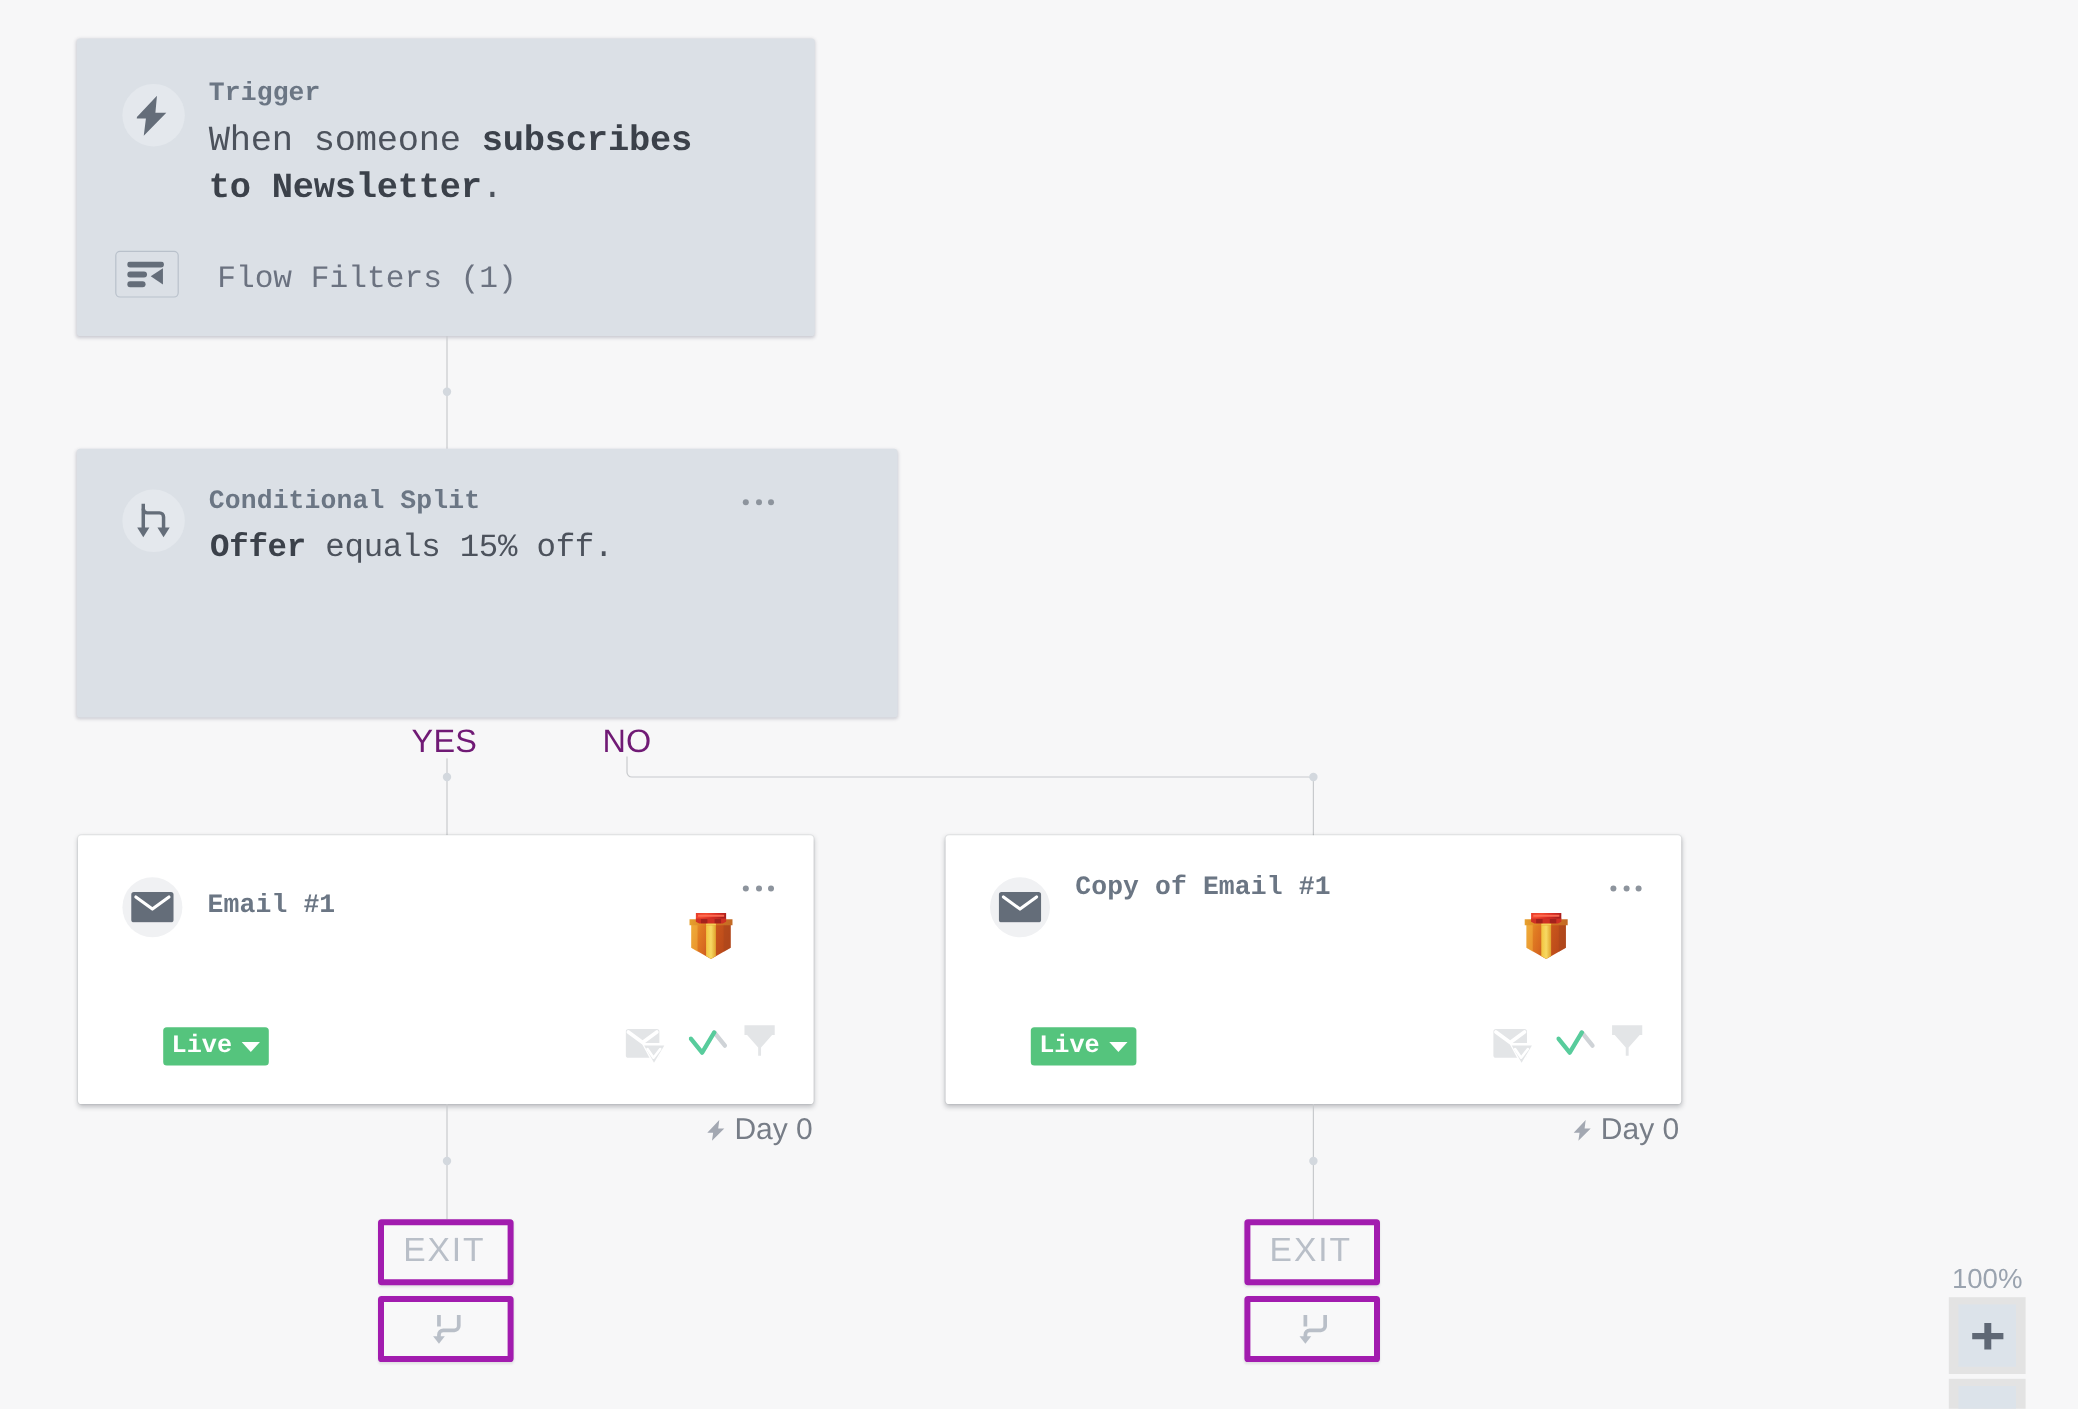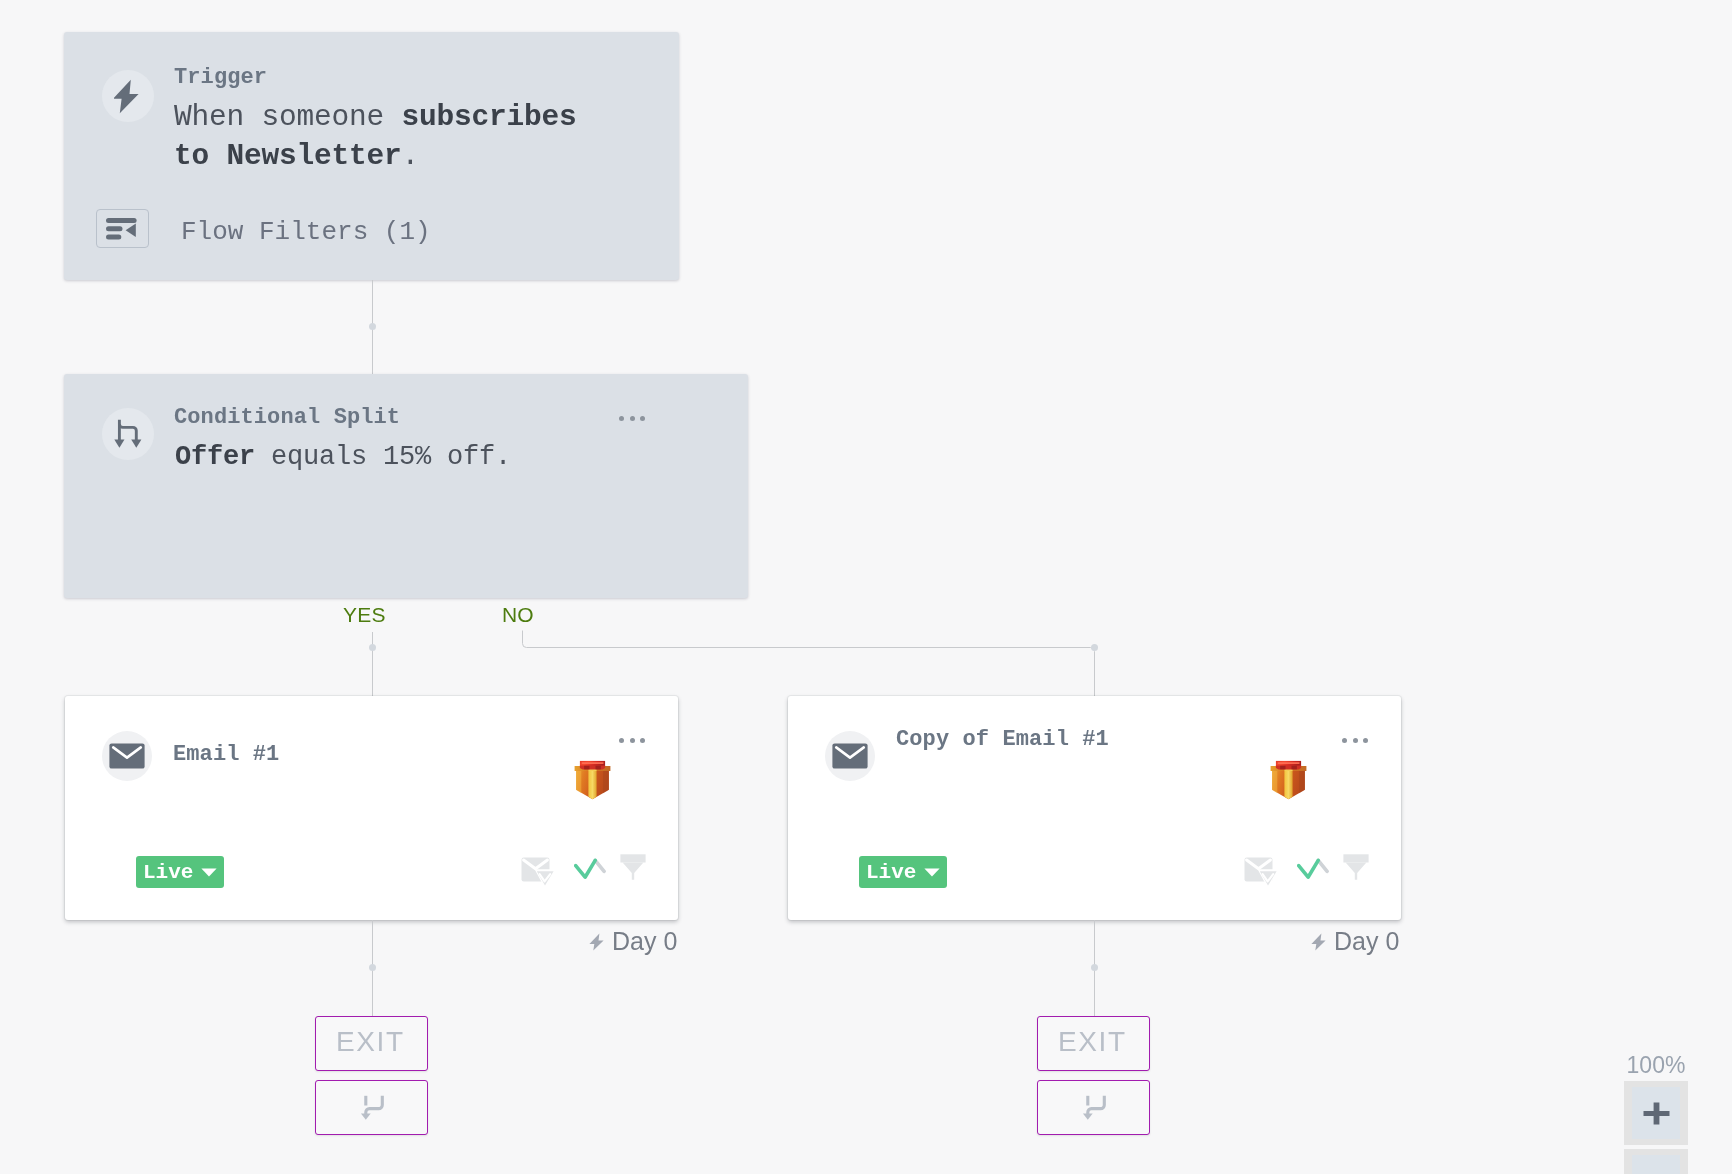--- a/index.html
+++ b/index.html
@@ -27,35 +27,35 @@
   .node-title b{font-weight:bold;color:#3b414a;}
 
   .dots{position:absolute;display:flex;gap:5.5px;align-items:center;}
   .dots i{display:block;width:5px;height:5px;border-radius:50%;background:#8d949d;}
 
   
   .vline{position:absolute;width:1px;background:#c8cacd;}
   .cdot{position:absolute;width:7px;height:7px;border-radius:50%;background:#d3d8de;}
 
   
-  .branch-label{position:absolute;font-size:21px;color:#4d7c0f;letter-spacing:.2px;}
+  .branch-label{position:absolute;font-size:27px;color:#701a75;letter-spacing:.2px;}
 
   
   .live-badge{position:absolute;background:#55c47d;border-radius:3px;
               display:flex;align-items:center;gap:8px;
               padding:0 7px 0 7px;box-sizing:border-box;margin-left:40px;}
   .live-badge span{font-size:21px;font-weight:bold;color:#ffffff;line-height:1;
                    letter-spacing:0;}
 
   
   .day{position:absolute;font-size:25px;color:#777d87;display:flex;
        align-items:center;gap:7px;white-space:nowrap;}
 
   
-  .exitbox{position:absolute;box-sizing:border-box;border:1px solid #a21caf;
+  .exitbox{position:absolute;box-sizing:border-box;border:5px solid #a21caf;
            border-radius:3px;background:#f8f8f9;display:flex;
            align-items:center;justify-content:center;
            box-shadow:0 1px 2px rgba(26,32,44,.10);}
   .exitbox span{font-size:28px;color:#b9bfc8;letter-spacing:1.6px;text-indent:1.6px;
                 position:relative;left:-2px;top:-2px;}
 
   
   .ff-icon{position:absolute;box-sizing:border-box;border:1px solid #b9c1cb;
            border-radius:4px;display:flex;align-items:center;justify-content:center;}
   .ff-label{position:absolute;font-size:26px;color:#6b7280;}

